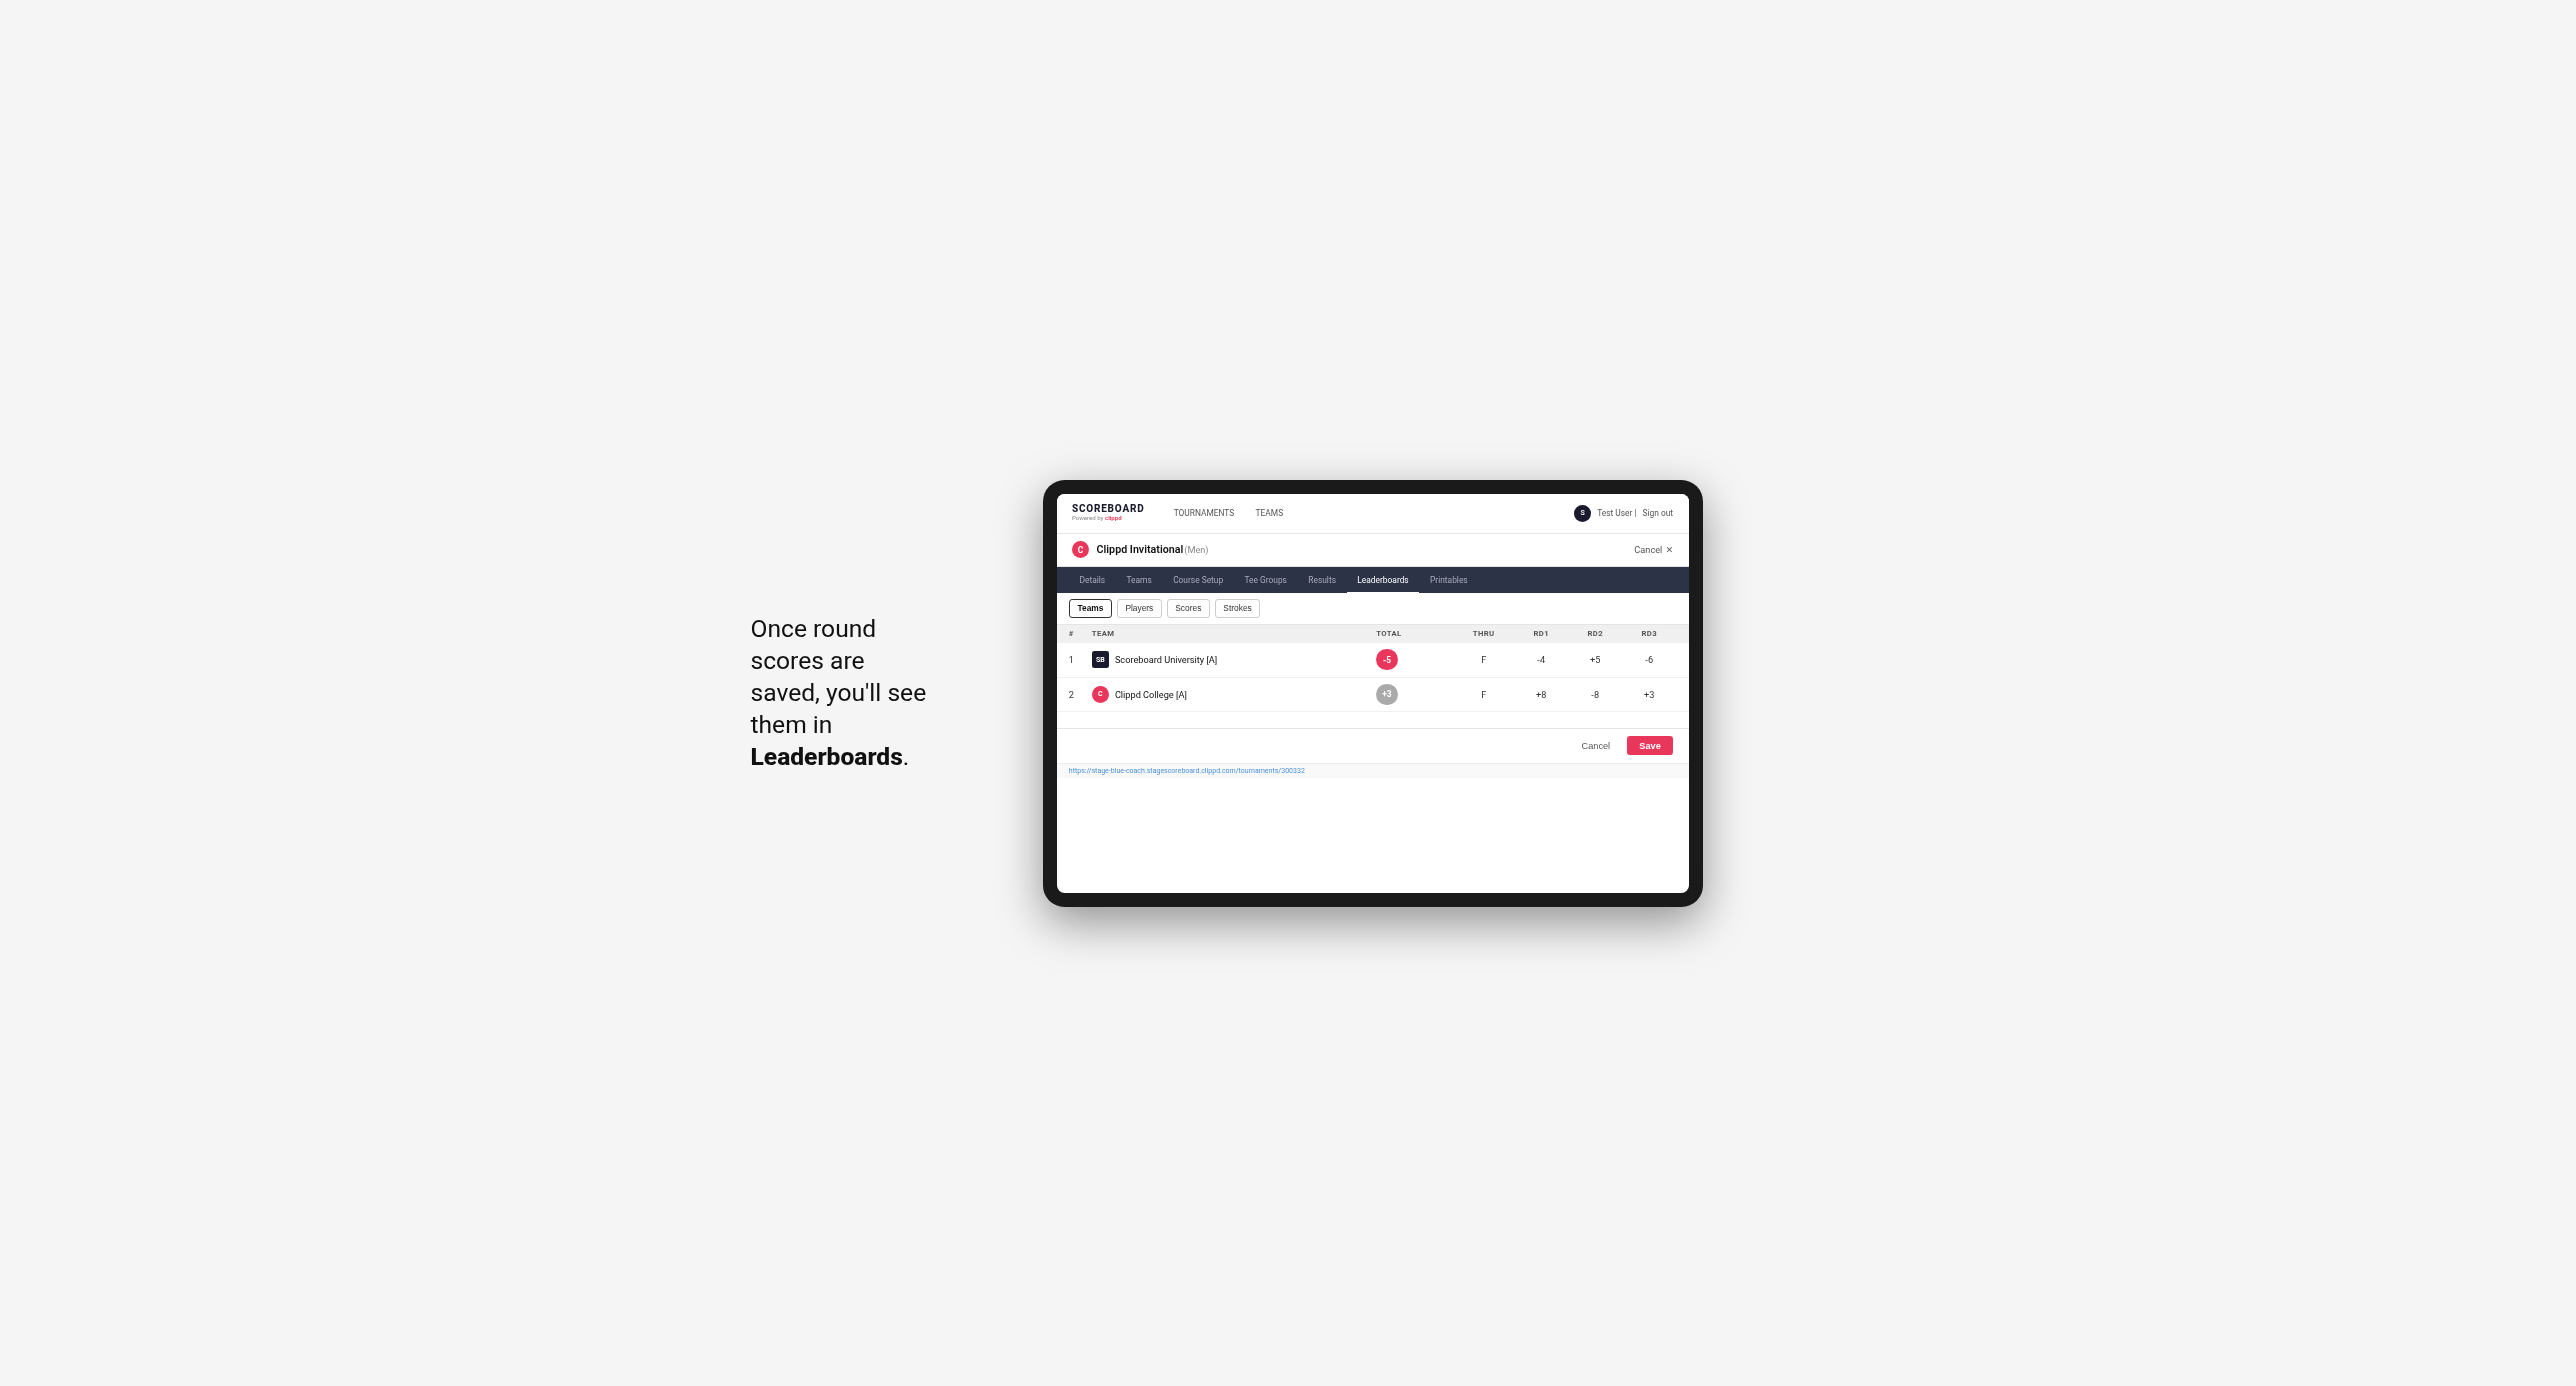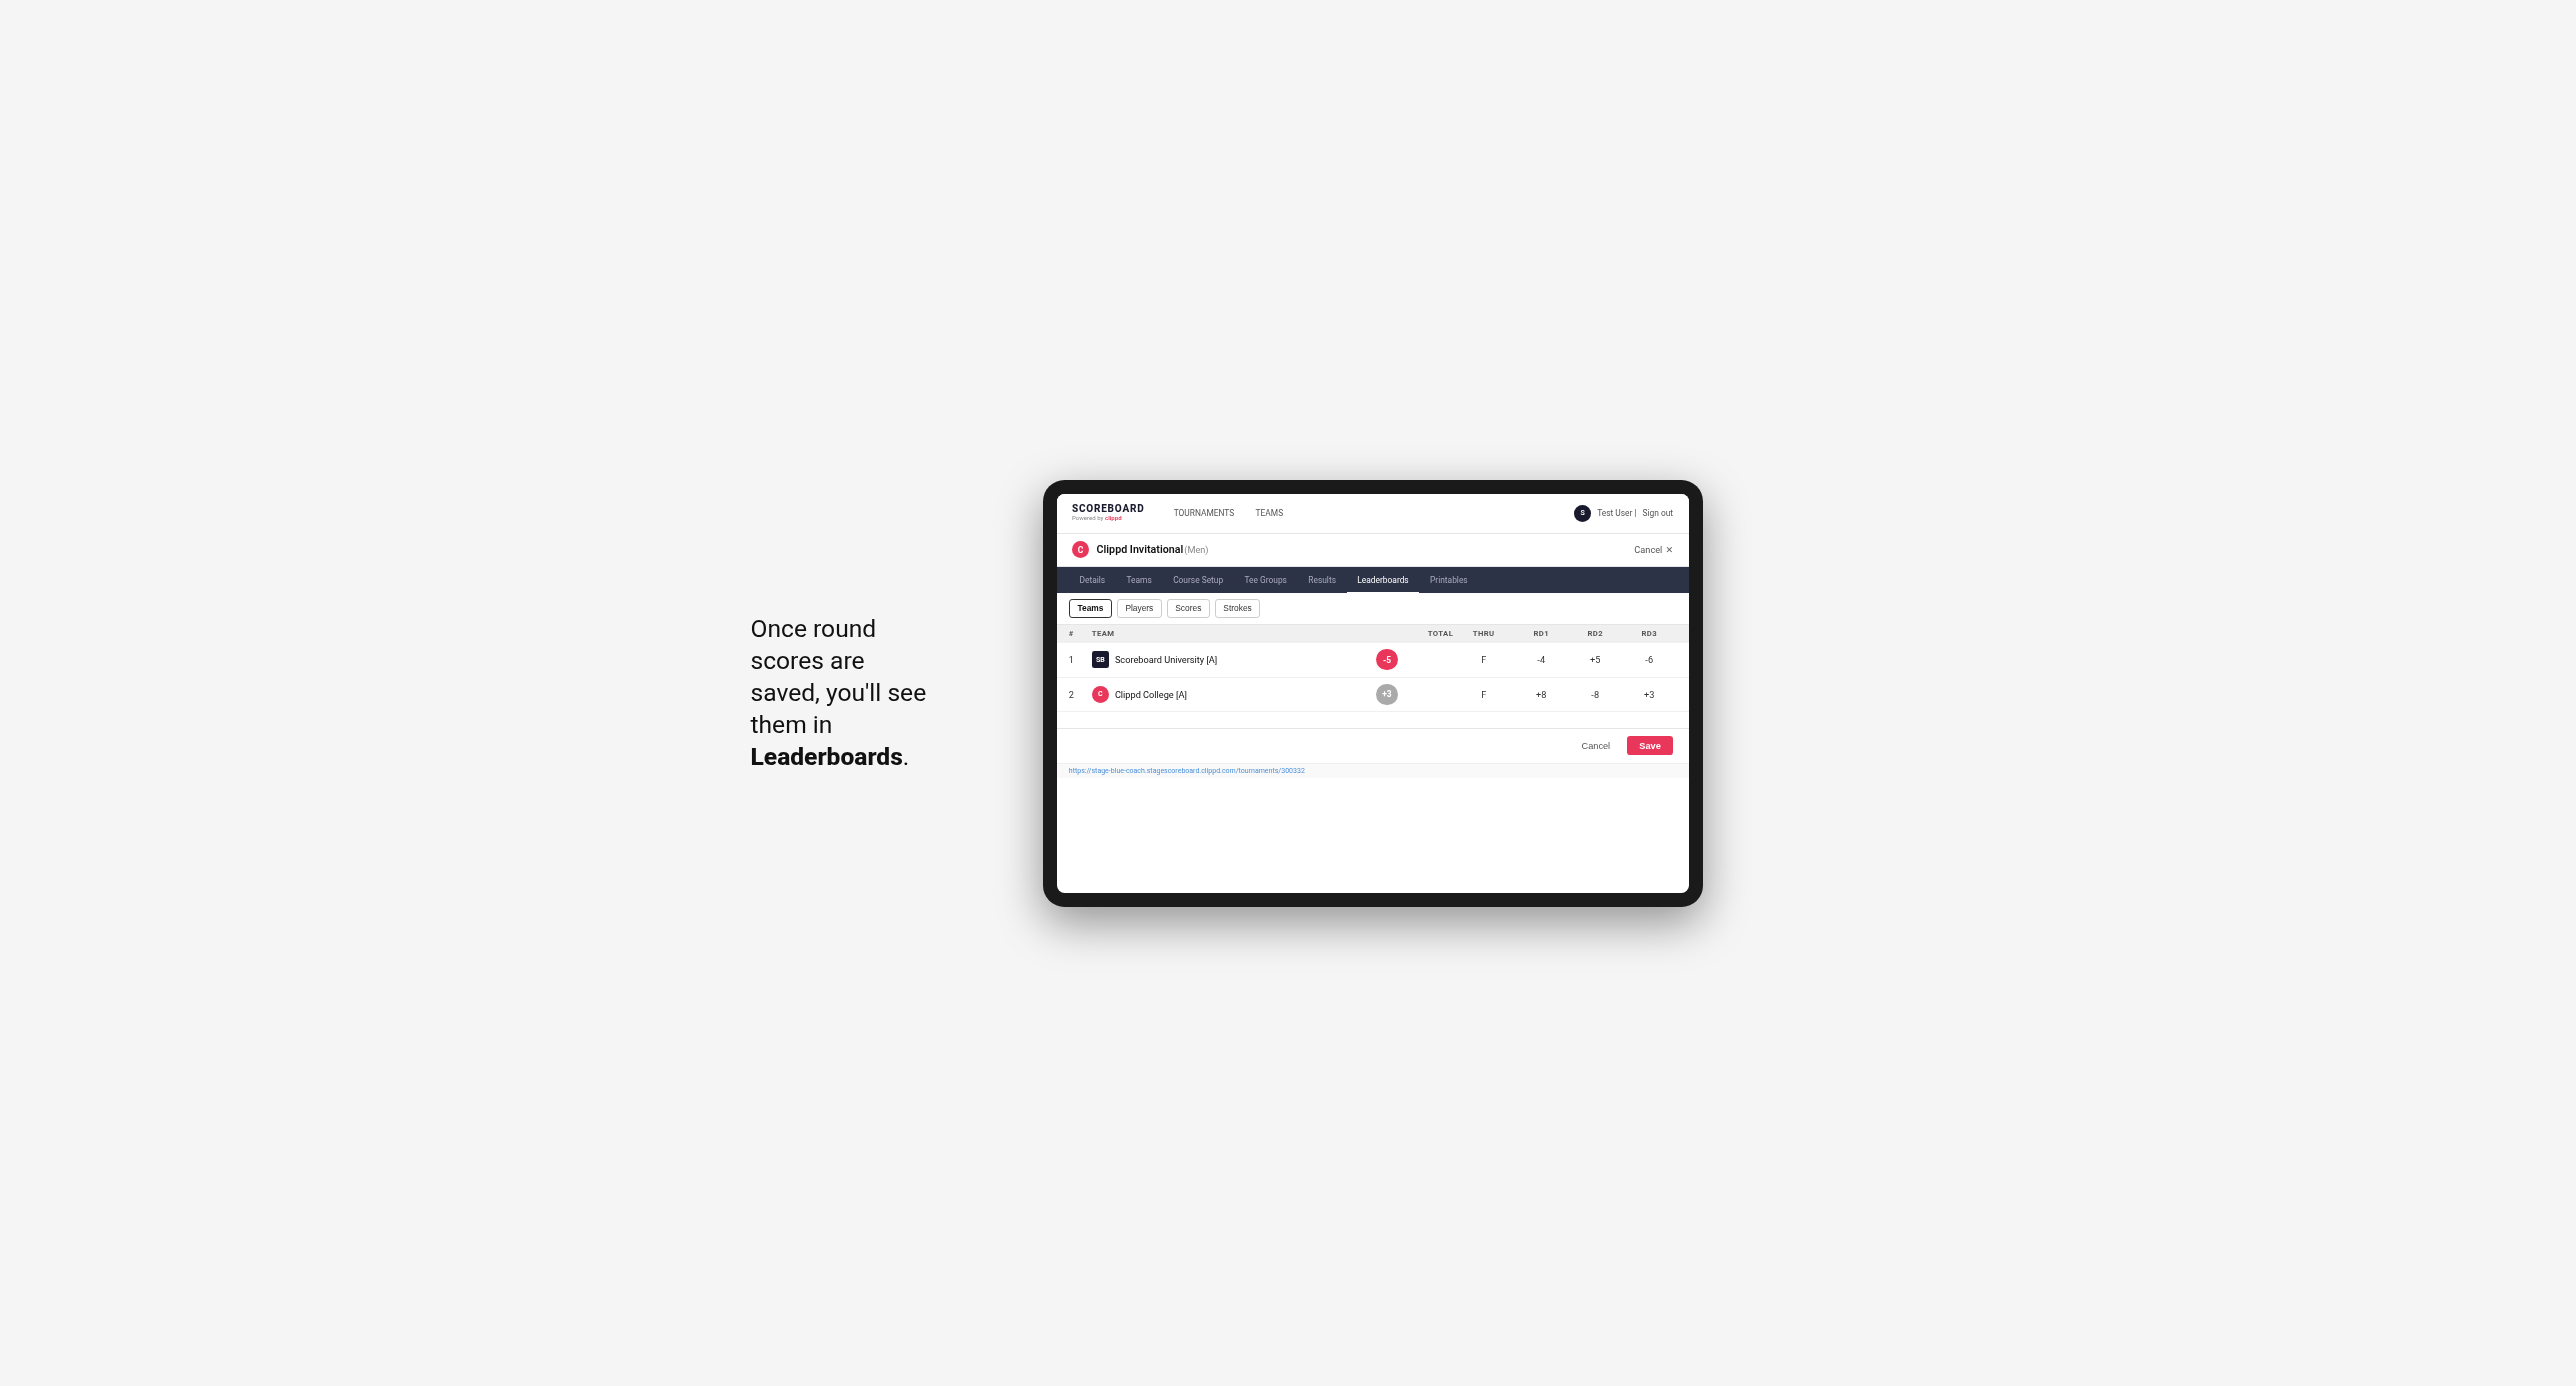--- a/index.html
+++ b/index.html
@@ -364,21 +364,21 @@
         <button class="filter-btn active">Teams</button>
         <button class="filter-btn">Players</button>
         <button class="filter-btn">Scores</button>
         <button class="filter-btn">Strokes</button>
       </div>
 
       <div class="leaderboard-table">
         <div class="table-header">
           <span>#</span>
           <span>TEAM</span>
-          <span style="text-align:right;">TOTAL</span>
+          <span style="text-align:left;">TOTAL</span>
           <span style="text-align:center;">THRU</span>
           <span style="text-align:center;">RD1</span>
           <span style="text-align:center;">RD2</span>
           <span style="text-align:center;">RD3</span>
         </div>
 
         <div class="table-row">
           <span class="rank-cell">1</span>
           <div class="team-cell">
             <div class="team-logo team-logo-sb">SB</div>

